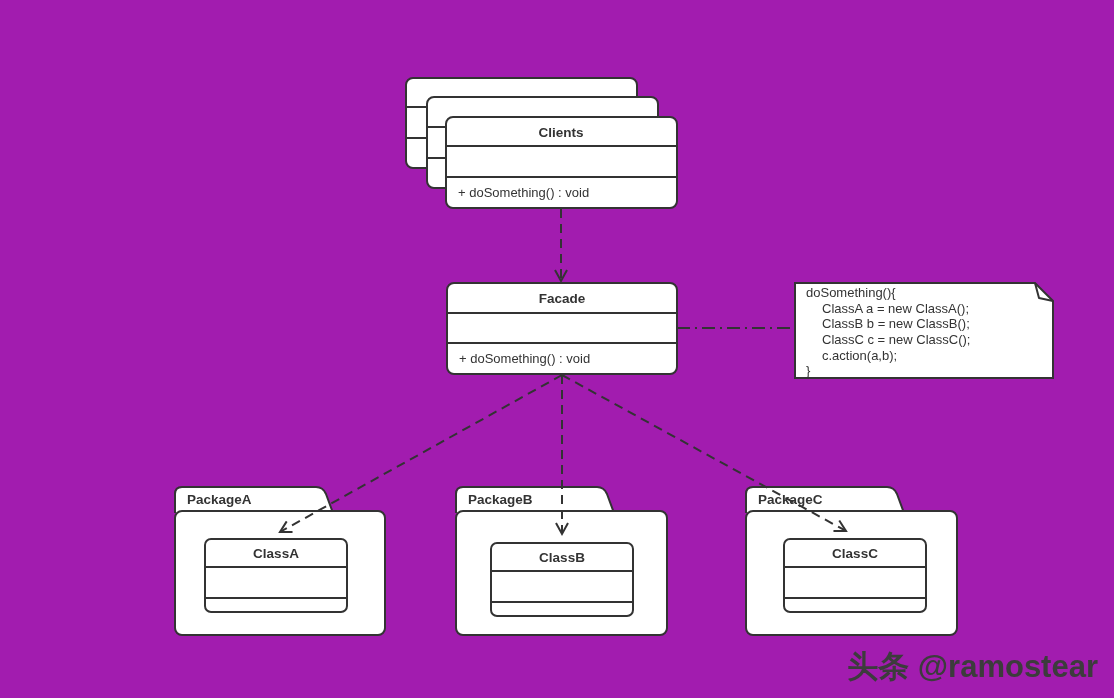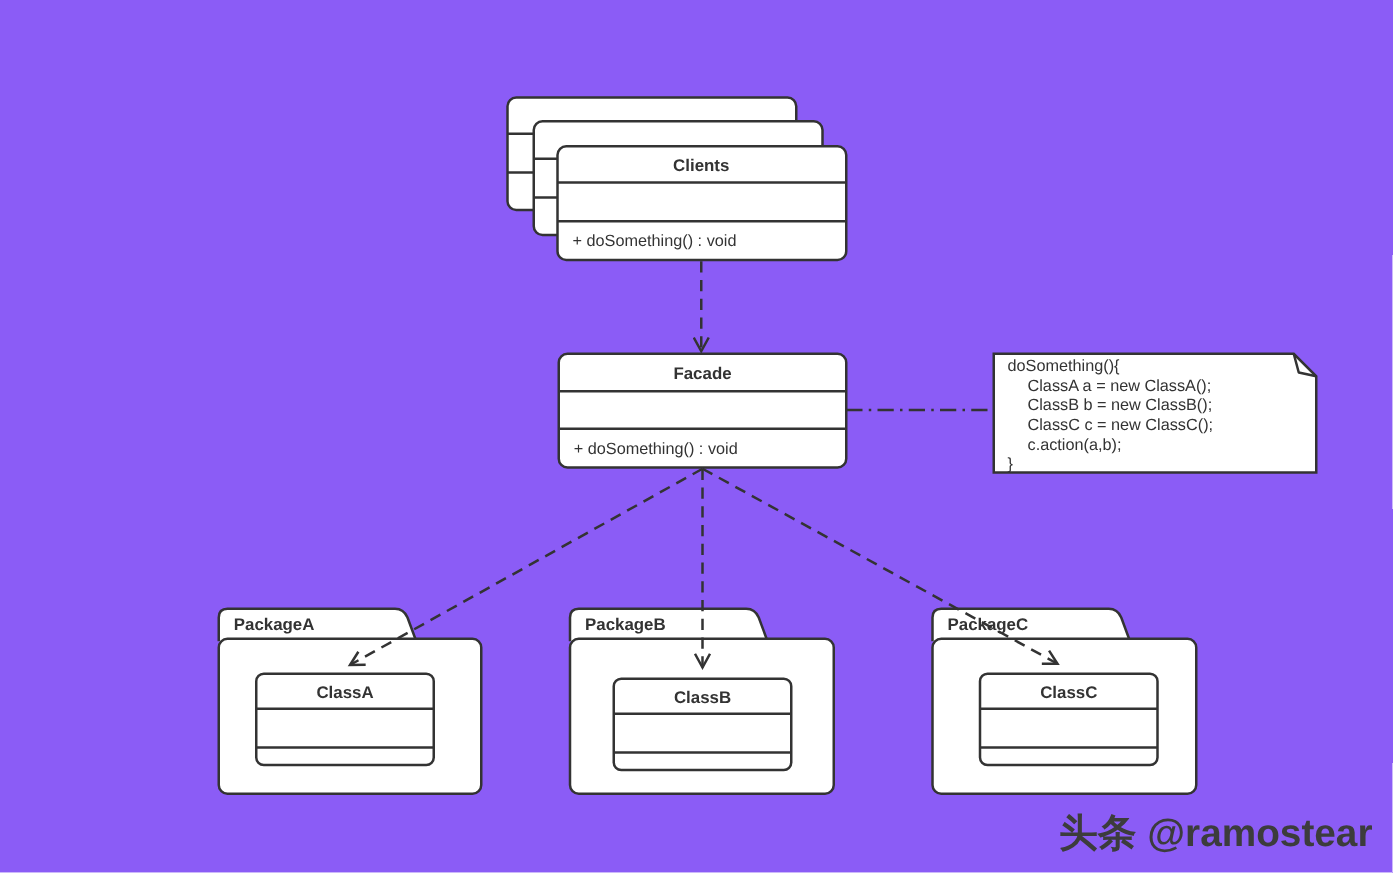--- a/index.html
+++ b/index.html
@@ -5,21 +5,21 @@
   html, body {
     margin: 0;
     padding: 0;
     background: #ffffff;
     font-family: "Liberation Sans", "DejaVu Sans", sans-serif;
   }
   .canvas {
     position: relative;
     width: 1114px;
     height: 698px;
-    background: #8b5cf6;
+    background: #a21caf;
     overflow: hidden;
   }
   svg { display: block; }
   .shape {
     fill: #ffffff;
     stroke: #333333;
     stroke-width: 2;
   }
   .divider {
     stroke: #333333;

